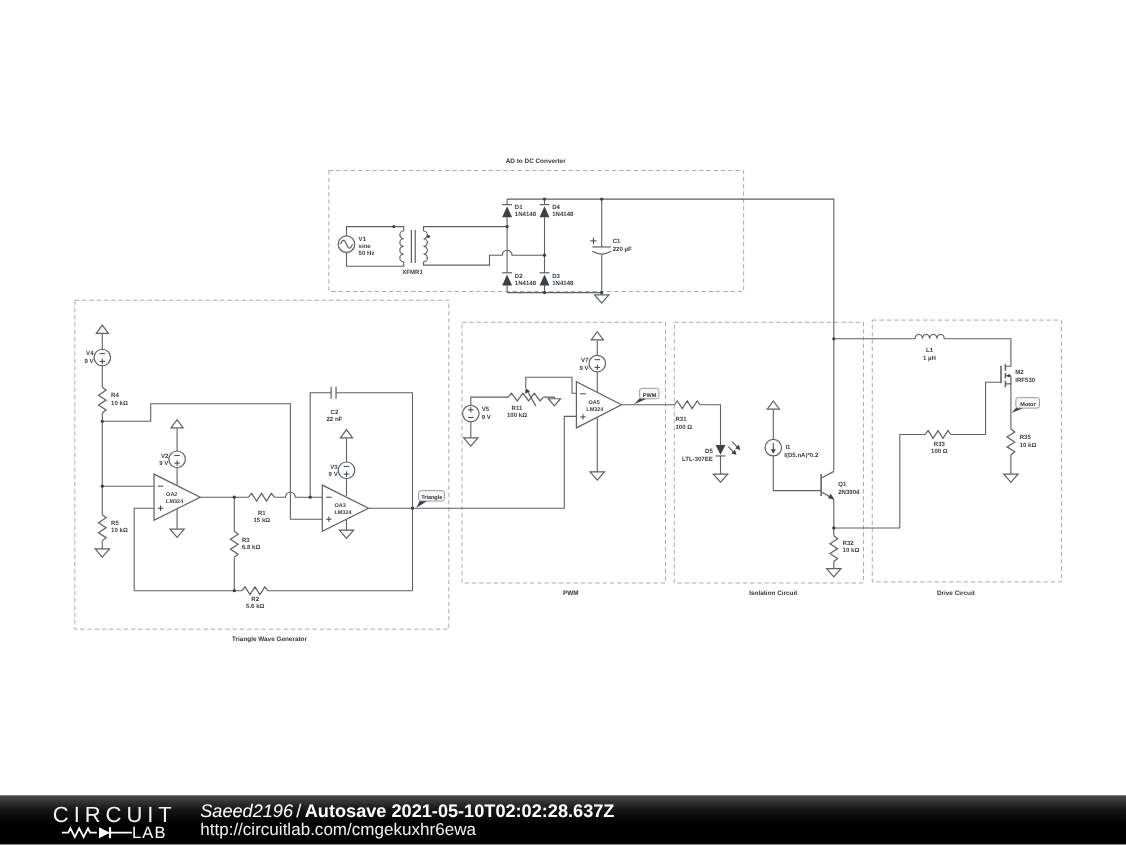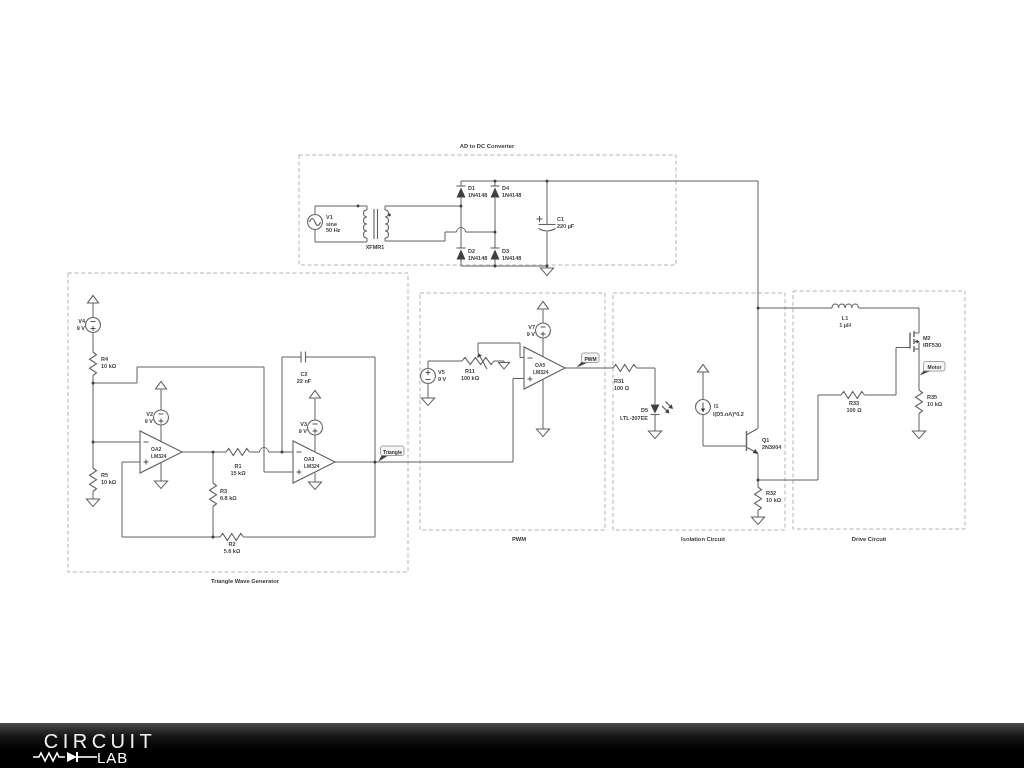--- a/index.html
+++ b/index.html
@@ -14,21 +14,21 @@
   .sym{stroke:#5d6266;stroke-width:1.1;fill:none;}
   .sym2{stroke:#5d6266;stroke-width:1.4;fill:none;}
   .fillp{fill:#3d4145;stroke:none;}
   .dot{fill:#3d4145;}
   .box{fill:none;stroke:#a8acae;stroke-width:0.9;stroke-dasharray:4 2.6;}
   .flagbox{fill:#f7f7f7;stroke:#8a8e91;stroke-width:0.8;}
   .sign{stroke:#3d4145;stroke-width:0.9;}
   
   .footer{position:absolute;left:0;top:723px;width:1024px;height:45px;
           background:linear-gradient(180deg,#4a4a4a 0%,#151515 30%,#000 60%);color:#fff;}
-  .logo{position:absolute;left:25px;top:8px;width:150px;cursor:pointer;text-align:center;}
+  .logo{position:absolute;left:48px;top:8px;width:150px;cursor:pointer;}
   .logo-top{font-size:20px;letter-spacing:4.5px;color:#f2f2f2;font-weight:400;line-height:20px;}
   .logo-bottom{position:relative;height:16px;margin-top:-2px;}
   .logo-bottom .lab{position:absolute;left:72px;top:0px;font-weight:normal;font-size:15px;letter-spacing:1px;color:#fff;}
   .logo-bottom svg{position:absolute;left:8px;top:2px;}
   .meta{position:absolute;left:182px;top:7px;}
   .meta .line1{font-size:16.5px;line-height:17px;white-space:nowrap;}
   .meta .line1 .user{font-style:italic;font-weight:400;}
   .meta .line1 .sep{font-weight:400;padding:0 3px;}
   .meta .line1 .auto{font-weight:bold;}
   .meta .line2{font-size:15.5px;line-height:16px;font-weight:400;color:#f0f0f0;}
@@ -418,14 +418,18 @@
     <div class="logo-bottom">
       <svg width="64" height="12" viewBox="0 0 64 12">
         <path d="M0,6 H6 l2,-4 l4,8 l4,-8 l4,8 l4,-8 l2,4 H32" stroke="#fff" stroke-width="1.6" fill="none"></path>
         <polygon points="34,1 34,11 44,6" fill="#fff"></polygon>
         <line x1="44" y1="1" x2="44" y2="11" stroke="#fff" stroke-width="2"></line>
         <line x1="44" y1="6" x2="64" y2="6" stroke="#fff" stroke-width="1.6"></line>
       </svg>
       <span class="lab">LAB</span>
     </div>
   </div>
+  <div class="meta">
+    <div class="line1"><span class="user">Saeed2196</span><span class="sep">/</span><span class="auto">Autosave 2021-05-10T02:02:28.637Z</span></div>
+    <div class="line2">http://circuitlab.com/cmgekuxhr6ewa</div>
+  </div>
 </div>
 </div>
 
 </body></html>

